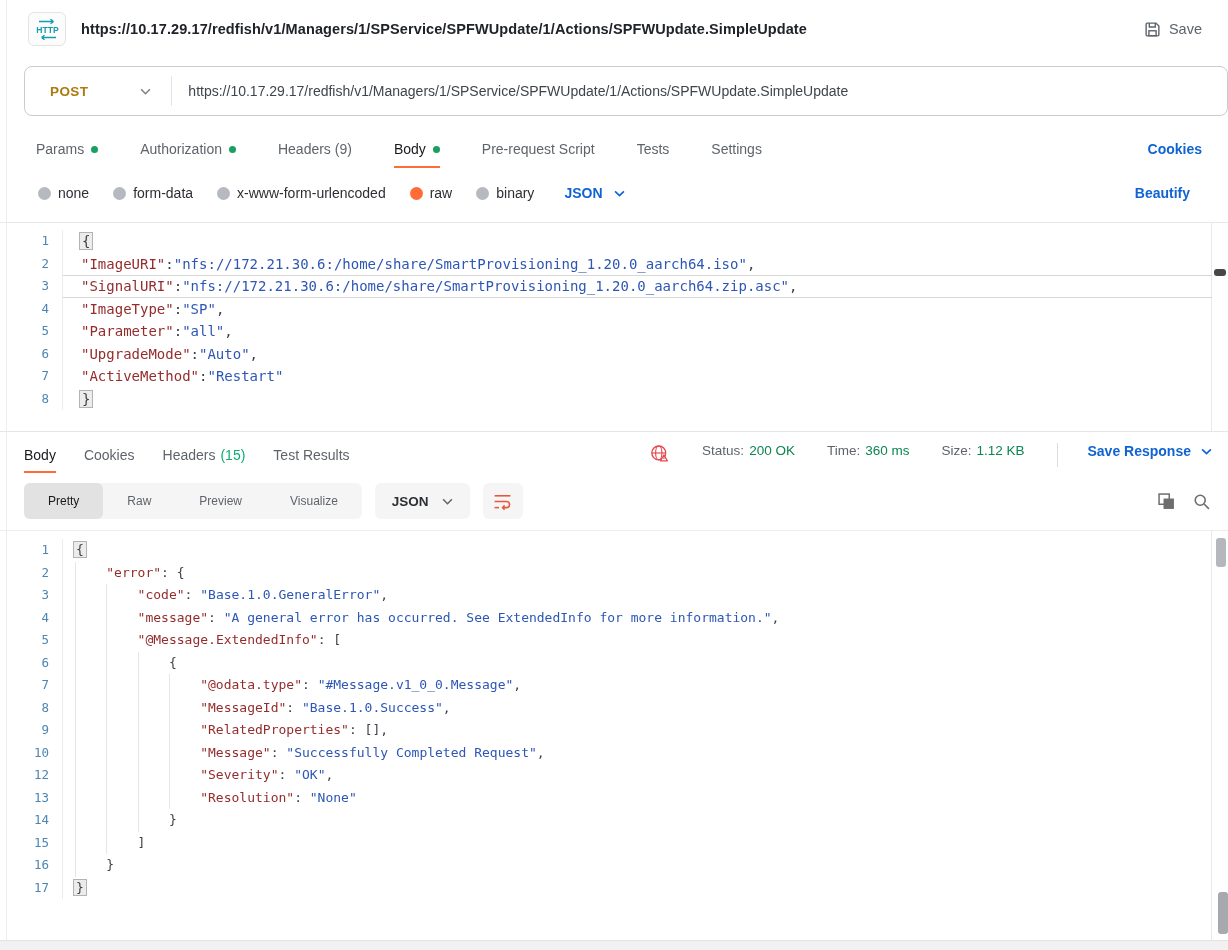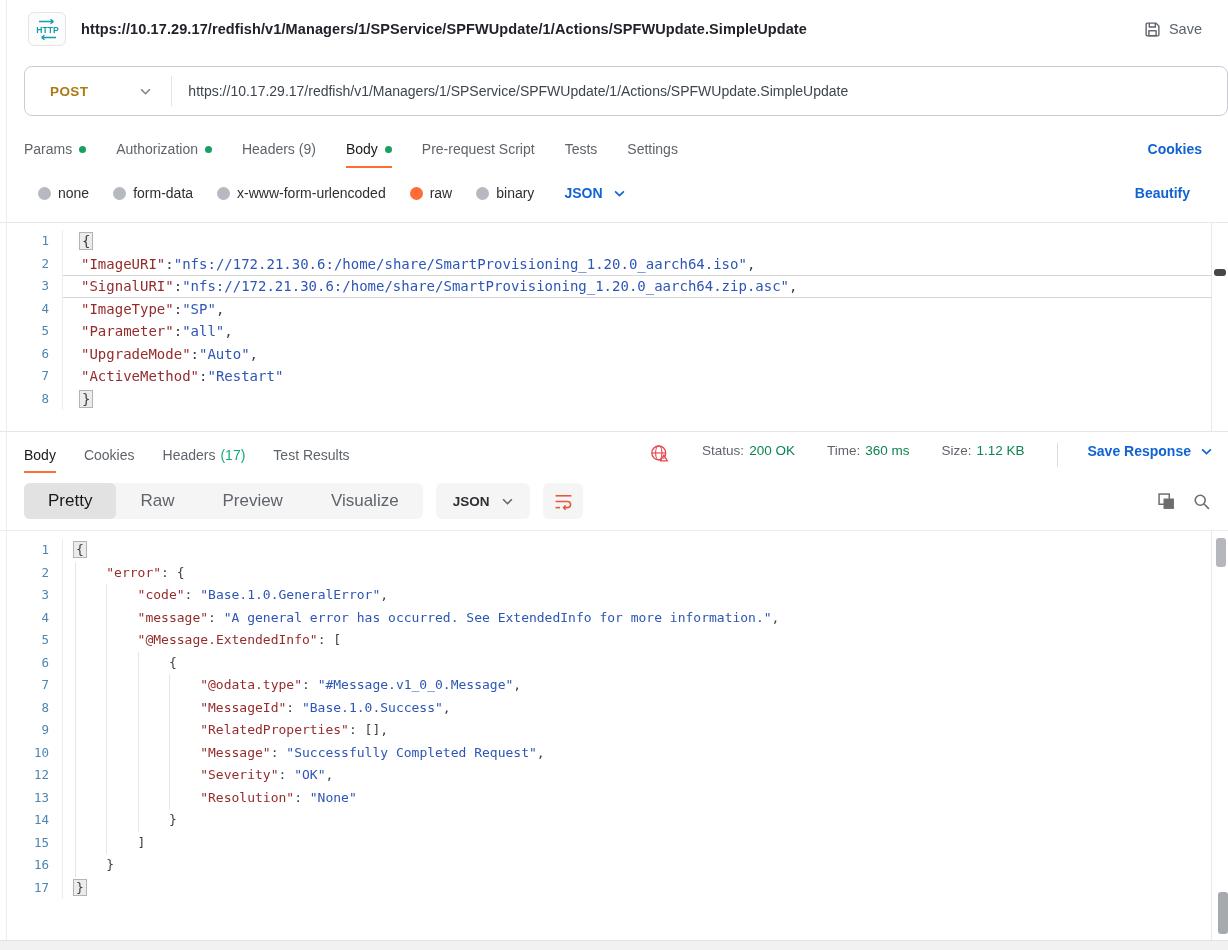--- a/index.html
+++ b/index.html
@@ -20,21 +20,21 @@
   .method-label{color:#ad7a10;font-weight:700;font-size:13.5px;letter-spacing:.4px;}
   .vsep{width:1px;height:30px;background:#e4e4e4;flex:none;}
   .url-input{flex:1;border:none;outline:none;font-family:inherit;font-size:14px;color:#3f454d;padding:0 16px;background:transparent;min-width:0;}
   .send-wrap{display:flex;margin-left:10px;width:132px;height:52px;align-items:center;flex:none;}
   .send-main{flex:1;height:52px;background:#1a73e6;border:2px solid #fff;box-shadow:0 0 0 2px #aecdf4;border-radius:8px;color:#fff;font-weight:700;font-size:15px;font-family:inherit;cursor:pointer;position:relative;z-index:2;}
   .send-caret{width:36px;height:50px;background:#1a73e6;border:none;border-radius:0 7px 7px 0;margin-left:-7px;display:flex;align-items:center;justify-content:center;cursor:pointer;z-index:1;padding-left:9px;}
 
   
   .req-tabs{display:flex;align-items:center;height:38px;margin-top:12px;padding:0 26px 0 24px;}
   .tabset{display:flex;align-items:center;height:100%;}
-  .rtab{position:relative;display:flex;align-items:center;gap:7px;border:none;background:none;font-family:inherit;font-size:14px;color:#5f646b;padding:0;margin-right:30px;height:100%;cursor:pointer;}
+  .rtab{position:relative;display:flex;align-items:center;gap:7px;border:none;background:none;font-family:inherit;font-size:14px;color:#5f646b;padding:0;margin-right:30px;height:100%;cursor:pointer;margin-left:12px;}
   .rtab.active{color:#17191c;}
   .rtab.active::after{content:"";position:absolute;left:0;right:0;bottom:0;height:2px;background:#ff6c37;}
   .dot{width:7px;height:7px;border-radius:50%;background:#17a05f;flex:none;}
   .link-blue{border:none;background:none;color:#1063d3;font-weight:700;font-size:14px;font-family:inherit;cursor:pointer;}
   .ml-auto{margin-left:auto;}
 
   
   .mode-row{display:flex;align-items:center;height:38px;margin-top:6px;padding:0 38px;}
   .mode{display:flex;align-items:center;gap:7px;border:none;background:none;font-family:inherit;font-size:14px;color:#2c2f33;cursor:pointer;margin-right:24px;}
   .radio{width:13px;height:13px;border-radius:50%;background:#b6bac0;flex:none;}
@@ -72,21 +72,21 @@
   .meta{display:flex;align-items:flex-start;margin-left:auto;gap:16px;}
   .meta .pair{display:flex;align-items:center;margin-left:16px;font-size:13.5px;}
   .meta .lab{color:#5f646b;margin-right:5px;}
   .meta .val{color:#0c8552;}
   .meta-divider{width:1px;height:24px;background:#dcdcdc;margin:0 14px 0 16px;}
   .save-resp{display:flex;align-items:center;gap:10px;border:none;background:none;color:#1063d3;font-weight:700;font-size:14px;font-family:inherit;cursor:pointer;}
 
   
   .resp-toolbar{display:flex;align-items:center;height:46px;padding:0 18px 0 24px;}
   .seg{display:flex;background:#f5f5f5;border-radius:6px;height:36px;align-items:stretch;}
-  .segbtn{border:none;background:none;color:#5f646b;font-size:17px;font-family:inherit;padding:0 24px;cursor:pointer;border-radius:6px;}
+  .segbtn{border:none;background:none;color:#5f646b;font-size:12px;font-family:inherit;padding:0 24px;cursor:pointer;border-radius:6px;}
   .segbtn.active{background:#e2e2e2;color:#17191c;}
   .fmt2{display:flex;align-items:center;gap:13px;background:#f5f5f5;border:none;border-radius:6px;height:36px;padding:0 17px;color:#2c2f33;font-weight:600;font-size:13.5px;font-family:inherit;cursor:pointer;margin-left:13px;}
   .wrapbtn{width:40px;height:36px;background:#f5f5f5;border:none;border-radius:6px;display:flex;align-items:center;justify-content:center;cursor:pointer;margin-left:13px;}
   .tool-icons{margin-left:auto;display:flex;align-items:center;gap:18px;}
   .iconbtn{border:none;background:none;cursor:pointer;display:flex;align-items:center;}
 
   .footer-bar{position:absolute;left:0;right:0;bottom:0;height:10px;background:#f1f1f1;border-top:1px solid #e3e3e3;}
 </style>
 </head>
 <body>
@@ -227,21 +227,21 @@
 <div class="resp-bar">
   <div class="tabset" id="respTabs">
       <button class="resptab active">
         <span>Body</span>
       </button>
       <button class="resptab">
         <span>Cookies</span>
       </button>
       <button class="resptab">
         <span>Headers</span>
-        <span class="tab-count">(17)</span>
+        <span class="tab-count">(15)</span>
       </button>
       <button class="resptab">
         <span>Test Results</span>
       </button>
     </div>
   <div class="meta">
     <svg width="21" height="21" viewBox="0 0 20 20">
       <circle cx="9.3" cy="9.5" r="6.6" stroke="#e5484d" fill="none" stroke-width="1.3"></circle>
       <ellipse cx="9.3" cy="9.5" rx="3" ry="6.6" stroke="#e5484d" fill="none" stroke-width="1.1"></ellipse>
       <path d="M2.7 9.5h13.2" stroke="#e5484d" stroke-width="1.1"></path>

